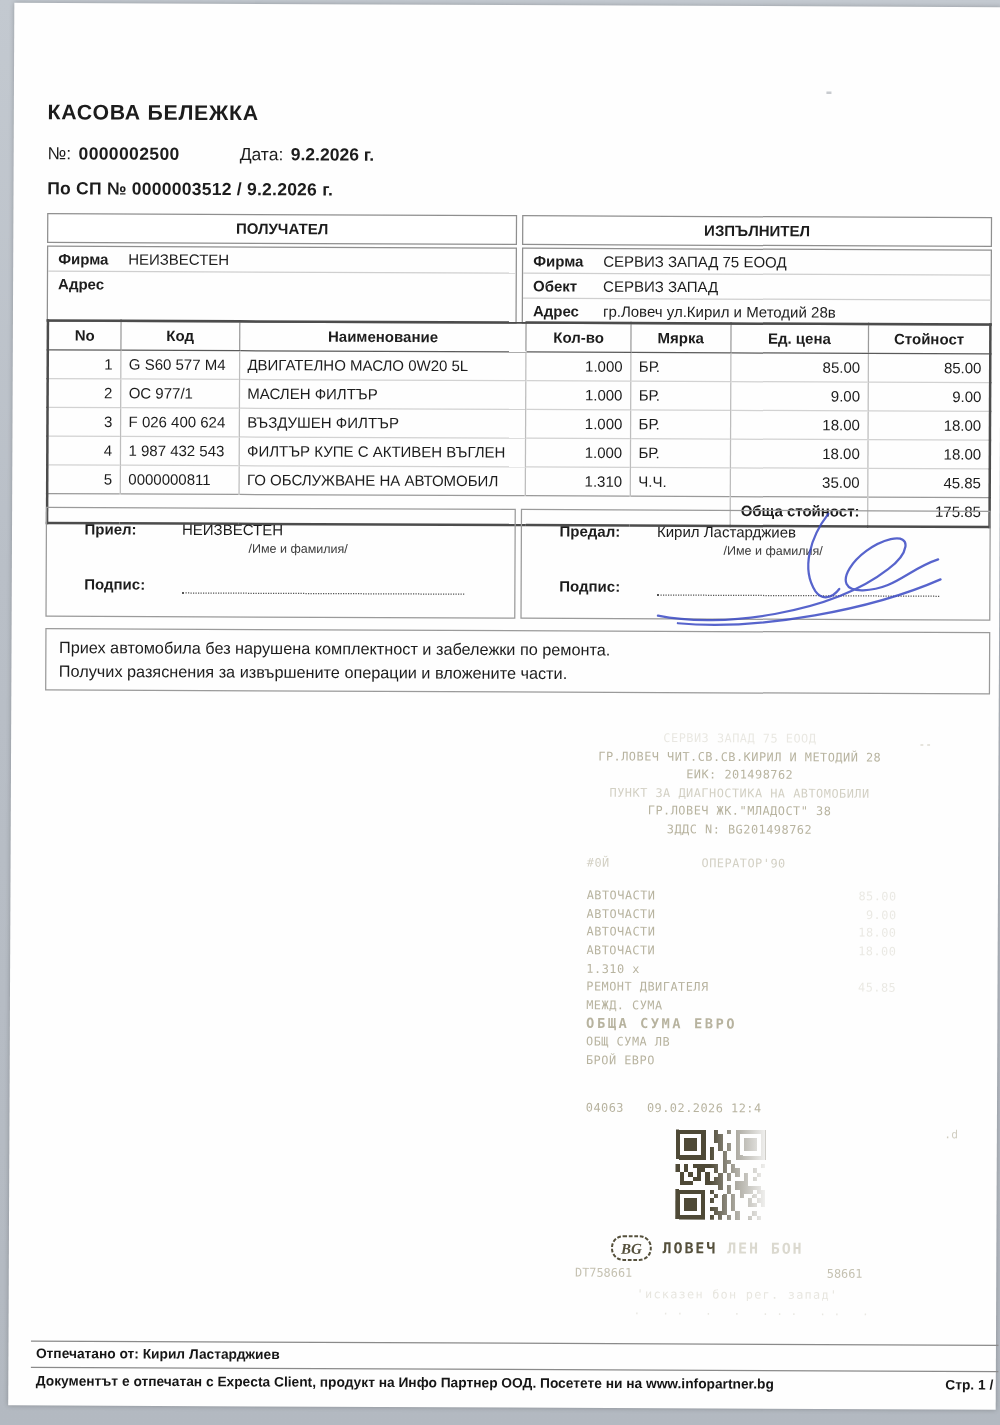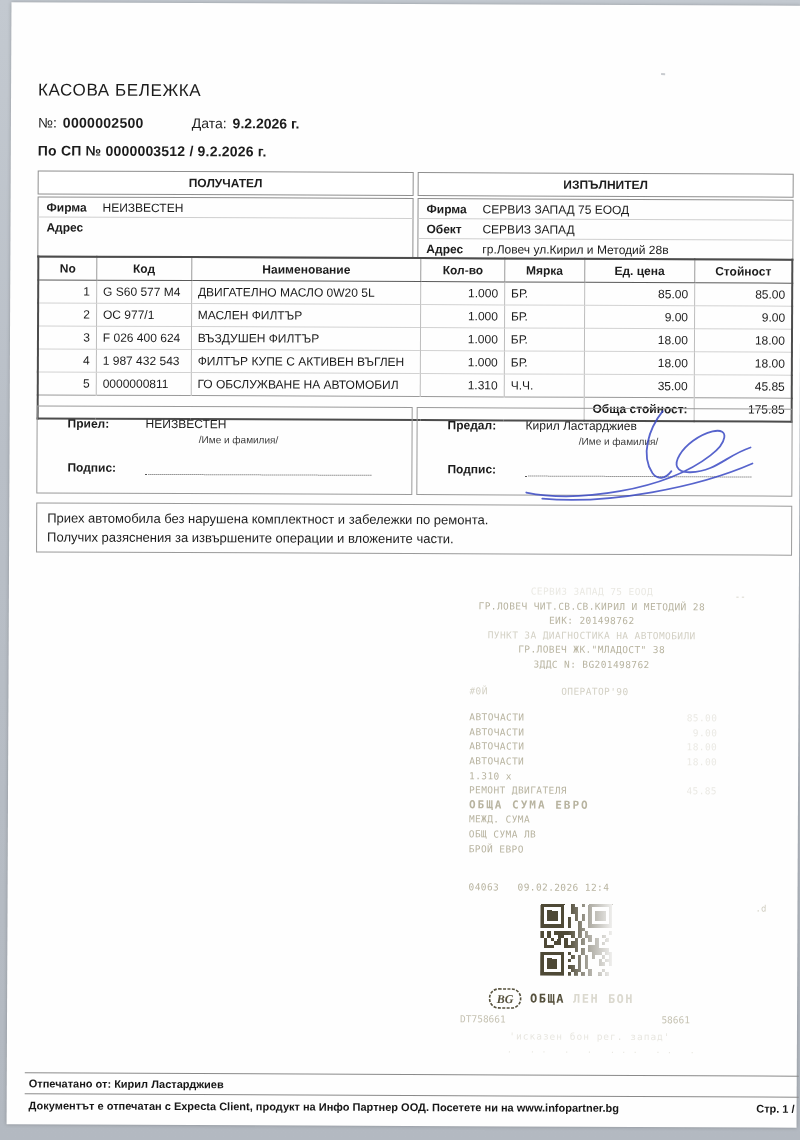--- a/index.html
+++ b/index.html
@@ -3,21 +3,21 @@
 <meta charset="utf-8">
 <style>
   html,body{margin:0;padding:0;}
   body{width:800px;height:1140px;overflow:hidden;background:#bcc2c9;font-family:"Liberation Sans",sans-serif;}
   .scan{position:relative;width:800px;height:1140px;overflow:hidden;
         background:linear-gradient(180deg,#c3c9d0 0%,#b9bfc7 40%,#b3b9c1 100%);}
   .page{position:absolute;left:9px;top:4px;width:790px;height:1122px;background:#fefefe;
         transform:rotate(0.25deg);transform-origin:50% 50%;
         box-shadow:0 0 4px rgba(0,0,0,.25);color:#1c1c1c;}
   
-  .doc-title{position:absolute;left:27px;top:78px;font-size:17px;font-weight:normal;letter-spacing:.6px;margin:0;}
+  .doc-title{position:absolute;left:27px;top:78px;font-size:17px;font-weight:bold;letter-spacing:.6px;margin:0;}
   .meta{position:absolute;left:27px;top:112px;font-size:14px;}
   .meta b{font-weight:bold;}
   .meta .num{margin-left:6px;margin-right:48px;letter-spacing:.3px;}
   .meta .date{margin-left:6px;}
   .sp-line{position:absolute;left:27px;top:140px;font-size:14px;font-weight:bold;letter-spacing:.2px;}
   
   .parties{position:absolute;left:27px;top:168px;width:756px;display:flex;gap:4px;}
   .party{flex:1;display:flex;flex-direction:column;}
   .party-header{border:1px solid #8f8f8f;text-align:center;font-weight:bold;font-size:12px;
                 padding:4px 0;margin-bottom:2px;background:#fff;}
@@ -252,22 +252,22 @@
           <div class="rc-line c f1">ЗДДС N: BG201498762</div>
           <div class="rc-line blank"> </div>
           <div class="rc-line l f2">#0Й            ОПЕРАТОР'90</div>
           <div class="rc-line blank"> </div>
           <div class="rc-line l f1 flex"><span>АВТОЧАСТИ</span><span class="rc-right f3">85.00</span></div>
           <div class="rc-line l f1 flex"><span>АВТОЧАСТИ</span><span class="rc-right f3">9.00</span></div>
           <div class="rc-line l f1 flex"><span>АВТОЧАСТИ</span><span class="rc-right f3">18.00</span></div>
           <div class="rc-line l f1 flex"><span>АВТОЧАСТИ</span><span class="rc-right f3">18.00</span></div>
           <div class="rc-line l f1">1.310 x</div>
           <div class="rc-line l f1 flex"><span>РЕМОНТ ДВИГАТЕЛЯ</span><span class="rc-right f3">45.85</span></div>
+          <div class="rc-line l f1">МЕЖД. СУМА</div>
           <div class="rc-line l f1 big">ОБЩА СУМА ЕВРО</div>
-          <div class="rc-line l f1">МЕЖД. СУМА</div>
           <div class="rc-line l f1">ОБЩ СУМА ЛВ</div>
           <div class="rc-line l f1">БРОЙ ЕВРО</div>
           <div class="rc-line blank"> </div>
           <div class="rc-line blank"> </div>
           <div class="rc-line l f1">04063   09.02.2026 12:4</div>
         </div>
       <div class="qr-wrap">
         <svg viewBox="0 0 21 21" shape-rendering="crispEdges">
           <g class="modules" fill="#4e4936">
               <rect x="9" y="0" width="1" height="1"></rect>
@@ -392,21 +392,21 @@
               <rect x="2" y="16" width="3" height="3"></rect>
           </g>
         </svg>
         <div class="qr-fade"></div>
       </div>
       <div class="fiscal-line">
         <svg width="34" height="22" viewBox="0 0 34 22">
           <rect x="1.5" y="1.5" width="31" height="19" rx="9" fill="none" stroke="#55503c" stroke-width="1.6" stroke-dasharray="3 1.4"></rect>
           <text x="17" y="15.5" text-anchor="middle" font-family="Liberation Serif, serif" font-style="italic" font-weight="bold" font-size="12" fill="#55503c">BG</text>
         </svg>
-        <span class="fiscal-dark">ОБЩА</span>
+        <span class="fiscal-dark">ЛОВЕЧ</span>
           <span class="fiscal-faded">ЛЕН БОН</span>
       </div>
       <div class="serial-line">
         <span>DT758661</span>
         <span>58661</span>
       </div>
       <div class="rc-garble">'исказен бон рег. запад'</div>
     </div>
 
     <div class="footer">

